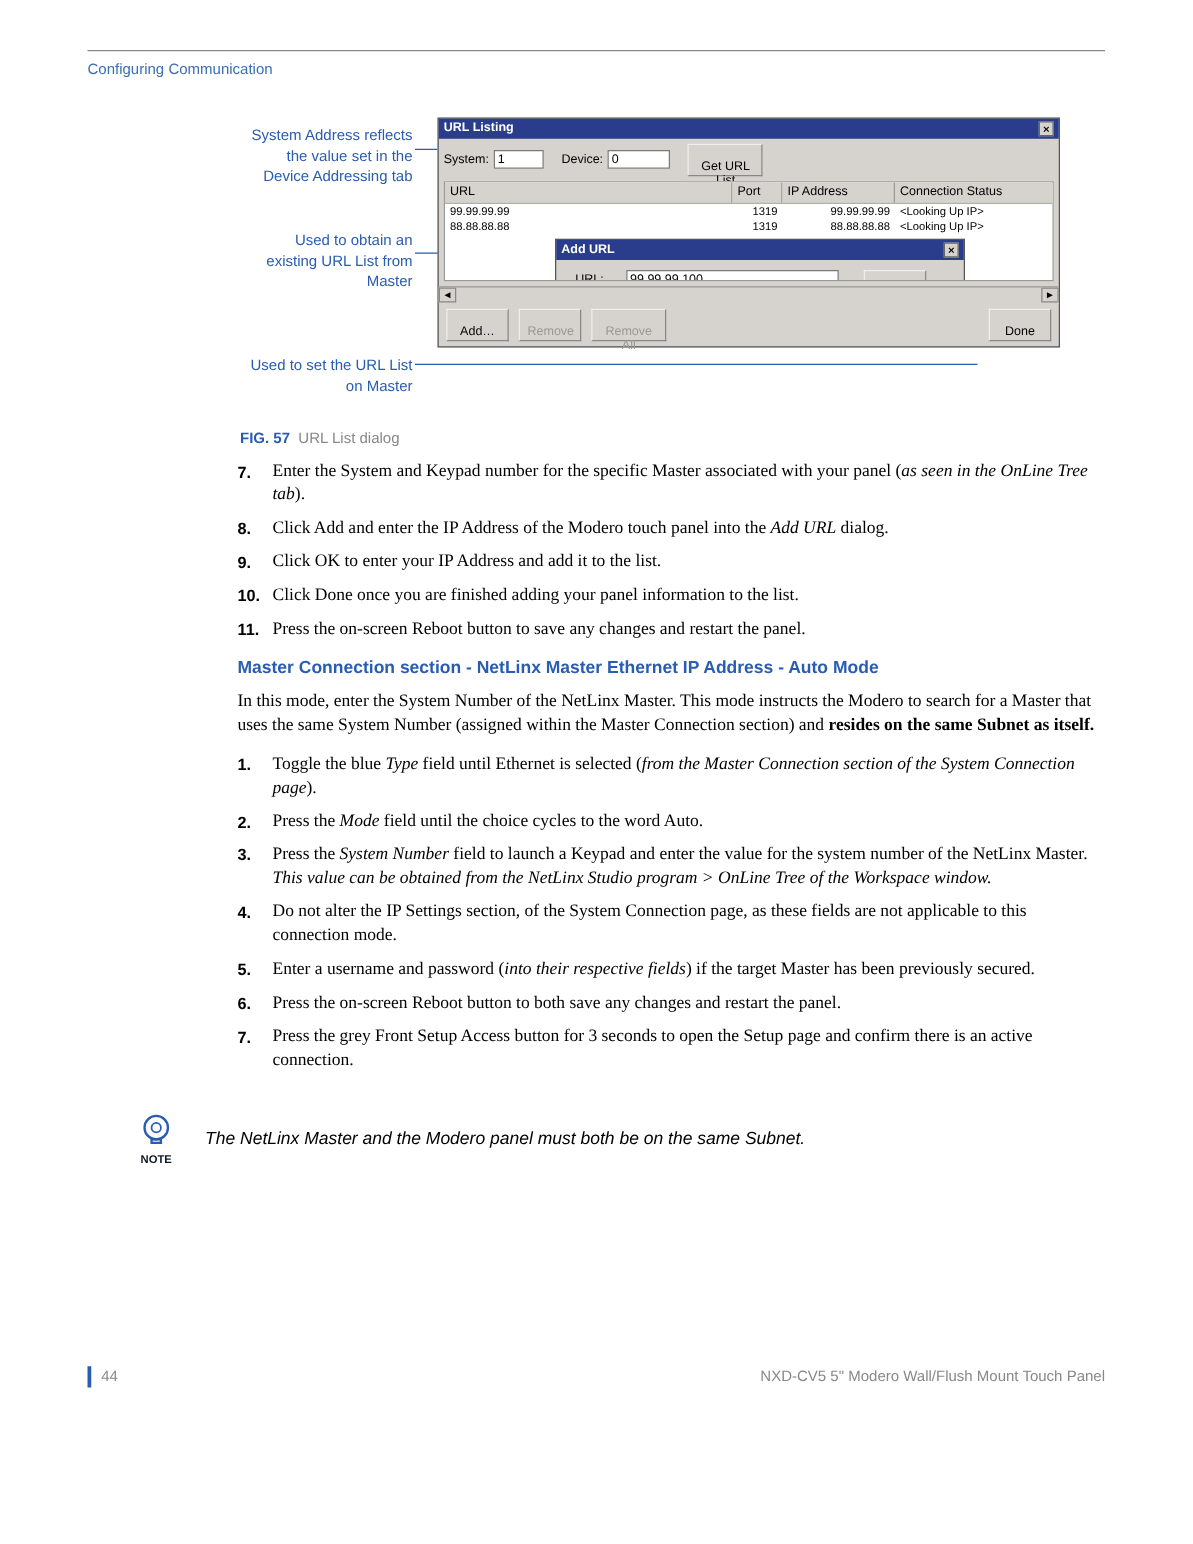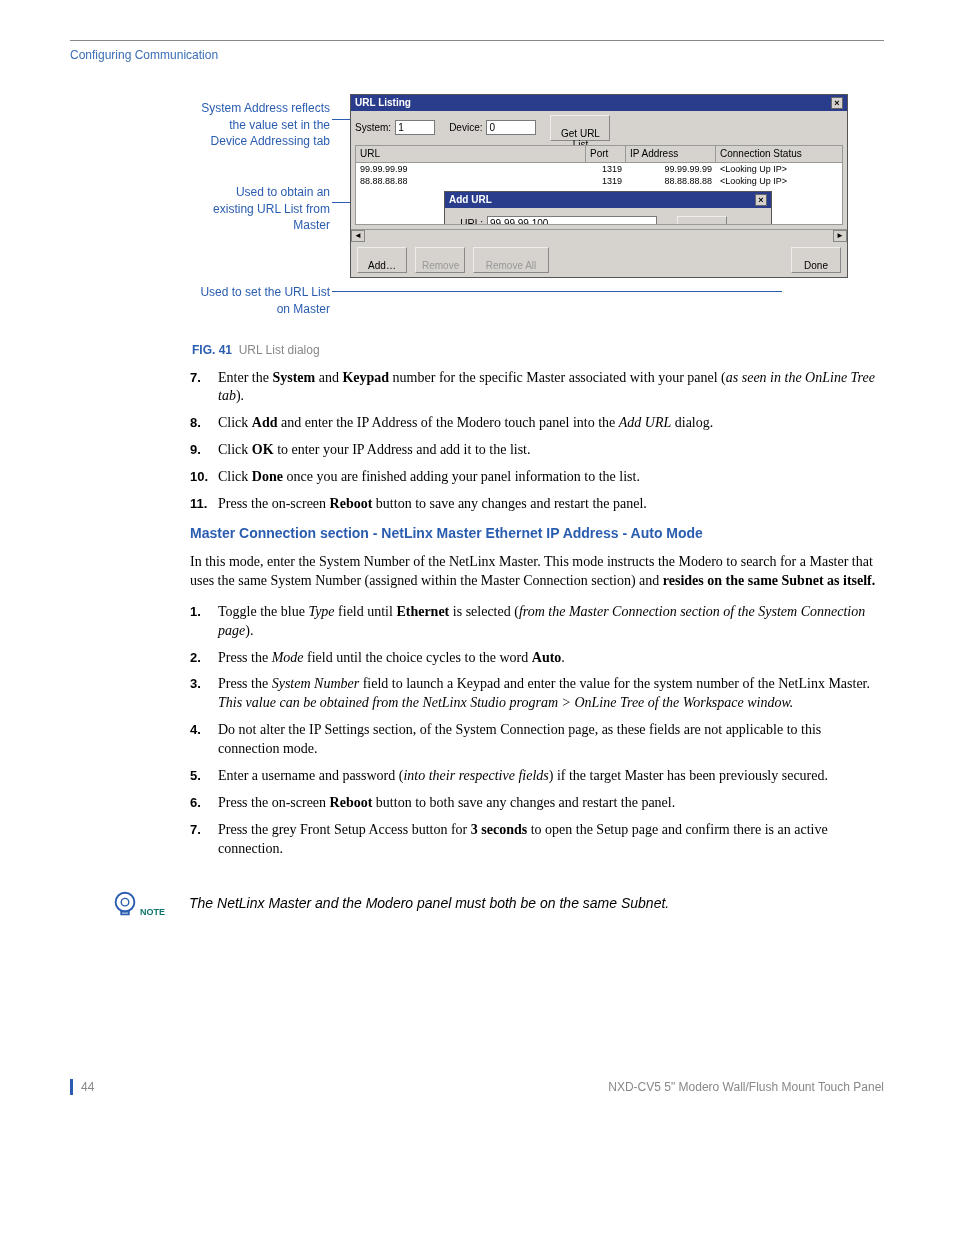--- a/index.html
+++ b/index.html
@@ -18,39 +18,39 @@
 .btn{background:#d6d2ce;border:1px solid #888;border-top-color:#eee;border-left-color:#eee;font-size:10px;height:16px;padding:12px 6px}
 .tbl{margin:0 4px 4px 4px;background:#fff;border:1px solid #999;height:80px;position:relative;overflow:hidden}
 .tbl-head{display:flex;background:#fef9c3;border-bottom:1px solid #999;font-size:10px}
 .th{border-right:1px solid #999;padding:1px 4px;background:#d6d2ce}
 .tbl-rows{font-size:9px}
 .tr{display:flex}
 .td{padding:0 4px;font-size:9px}
 .sub-dlg{position:absolute;left:88px;top:45px;width:328px;background:#d6d2ce;border:1px solid #555;z-index:5}
 .sub-body{padding:8px 10px;display:flex;gap:20px;align-items:flex-start}
 .sub-fields{display:flex;flex-direction:column;gap:6px}
-.sub-row{display:flex;align-items:flex-end;gap:4px}
+.sub-row{display:flex;align-items:flex-end;gap:18px}
 .sub-btns{display:flex;flex-direction:column;gap:4px}
 .scroll-strip{height:14px;background:#d6d2ce;border-top:1px solid #999;display:flex;justify-content:space-between;align-items:center;padding:0 0}
 .sc-arrow{width:14px;height:12px;background:#d6d2ce;border:1px solid #888;font-size:8px;text-align:center;line-height:10px}
 .dlg-footer{padding:4px 6px;display:flex;justify-content:space-between}
 .footer-left{display:flex;gap:8px}
 .fig-caption{font-family:Arial,Helvetica,sans-serif;font-size:12px;margin:4px 0 10px 122px}
 .fig-caption .fb{font-weight:bold;color:#2a5db0}
 .fig-caption .ft{color:#888}
 ol.steps{list-style:none}
 ol.steps>li{display:flex;gap:6px;margin-bottom:8px;padding-left:120px}
 .num{font-family:Arial,Helvetica,sans-serif;font-weight:bold;font-size:13px;min-width:22px;color:#000}
 .step-text{font-size:14px;line-height:1.35}
-.step-text b{font-weight:bold}
+.step-text b{font-weight:normal}
 .step-text i{font-style:italic}
 h3.subsec{color:#2a5db0;font-family:Arial,Helvetica,sans-serif;font-size:14px;font-weight:bold;margin:10px 0 8px 120px}
 p.intro{margin:0 0 12px 120px;font-size:14px;line-height:1.4}
 .note-row{display:flex;align-items:center;gap:24px;margin:30px 0 0 40px}
-.note-icon{display:flex;flex-direction:row;align-items:flex-end;color:#0f766e;font-family:Arial,Helvetica,sans-serif}
+.note-icon{display:flex;flex-direction:column;align-items:center;color:#0f172a;font-family:Arial,Helvetica,sans-serif}
 .bulb{width:30px;height:30px}
 .note-label{font-size:9px;font-weight:bold;margin-top:2px}
 .note-text{font-style:italic;font-size:14px;font-family:Arial,Helvetica,sans-serif}
 .page-footer{display:flex;justify-content:space-between;margin-top:160px;font-family:Arial,Helvetica,sans-serif;font-size:12px}
 .page-footer .pn{color:#888;border-left:3px solid #2a5db0;padding-left:8px}
 .page-footer .doc{color:#888}
 </style>
 </head>
 <body>
 
@@ -121,29 +121,29 @@
       </div>
     </div>
     <div class="scroll-strip">
       <div class="sc-arrow">◄</div>
       <div class="sc-arrow">►</div>
     </div>
     <div class="dlg-footer">
       <div class="footer-left">
         <button class="btn" style="width:50px">Add…</button>
         <button class="btn" style="width:50px;color:#999">Remove</button>
-        <button class="btn" style="width:76px;color:#999">Remove All</button>
+        <button class="btn" style="width:60px;color:#999">Remove All</button>
       </div>
       <button class="btn" style="width:50px">Done</button>
     </div>
   </div>
 </div>
 
 <div class="fig-caption">
-  <span class="fb">FIG. 41</span>&nbsp;
+  <span class="fb">FIG. 57</span>&nbsp;
   <span class="ft">URL List dialog</span>
 </div>
 
 <ol class="steps" id="steps1">
     <li>
       <span class="num">7.</span>
       <span class="step-text">Enter the <b>System</b> and <b>Keypad</b> number for the specific Master associated with your panel (<i>as seen in the OnLine Tree tab</i>).</span>
     </li>
     <li>
       <span class="num">8.</span>

